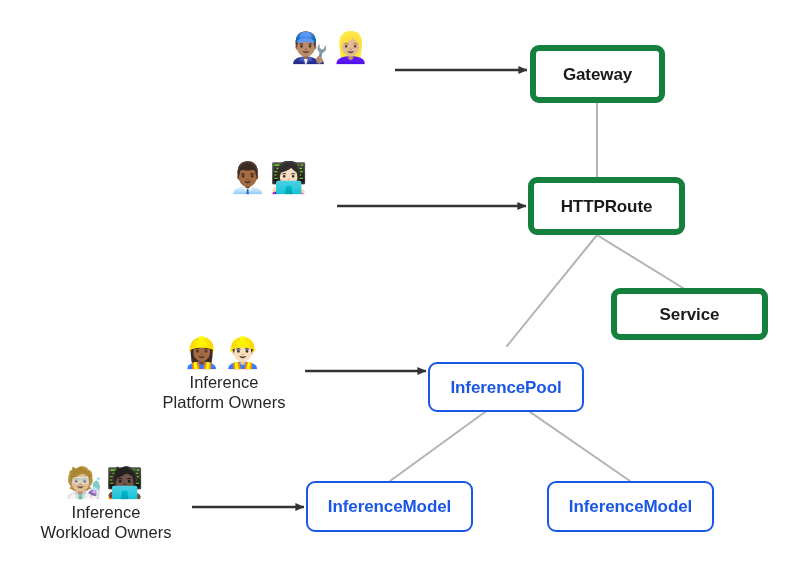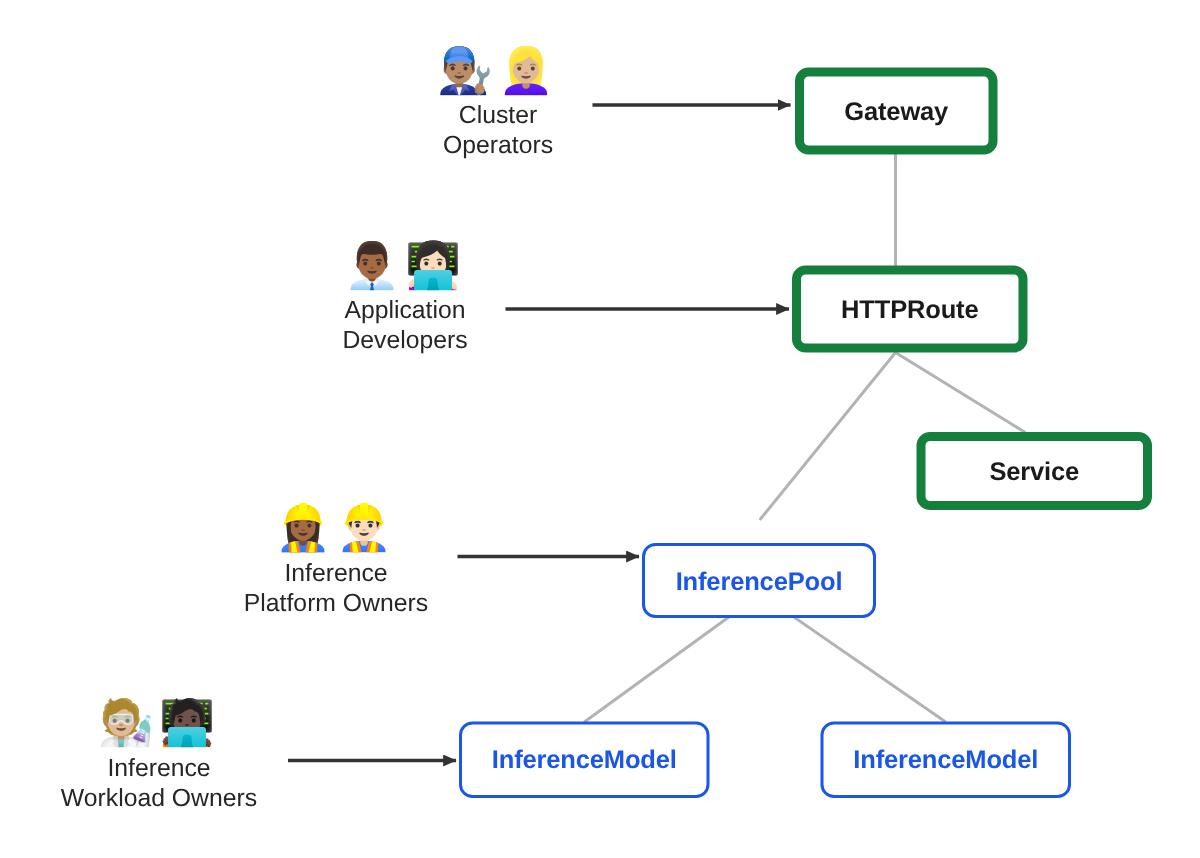--- a/index.html
+++ b/index.html
@@ -120,27 +120,23 @@
       <div class="node node-accent" style="left: 306px; top: 481px; width: 167px; height: 51px;">
         <span class="node-label">InferenceModel</span>
       </div>
       <div class="node node-accent" style="left: 547px; top: 481px; width: 167px; height: 51px;">
         <span class="node-label">InferenceModel</span>
       </div>
     </div>
   <div id="actor-layer">
       <div class="actor" style="left: 232px; top: 32px;">
         <div class="actor-emoji">👨🏽‍🔧👱🏼‍♀️</div>
-        <div class="actor-label">Cluster
-Operators</div>
       </div>
       <div class="actor" style="left: 170px; top: 162px;">
         <div class="actor-emoji">👨🏾‍💼👩🏻‍💻</div>
-        <div class="actor-label">Application
-Developers</div>
       </div>
       <div class="actor" style="left: 124px; top: 337px;">
         <div class="actor-emoji">👷🏾‍♀️👷🏻‍♂️</div>
         <div class="actor-label">Inference
 Platform Owners</div>
       </div>
       <div class="actor" style="left: 6px; top: 467px;">
         <div class="actor-emoji">🧑🏼‍🔬🧑🏿‍💻</div>
         <div class="actor-label">Inference
 Workload Owners</div>

